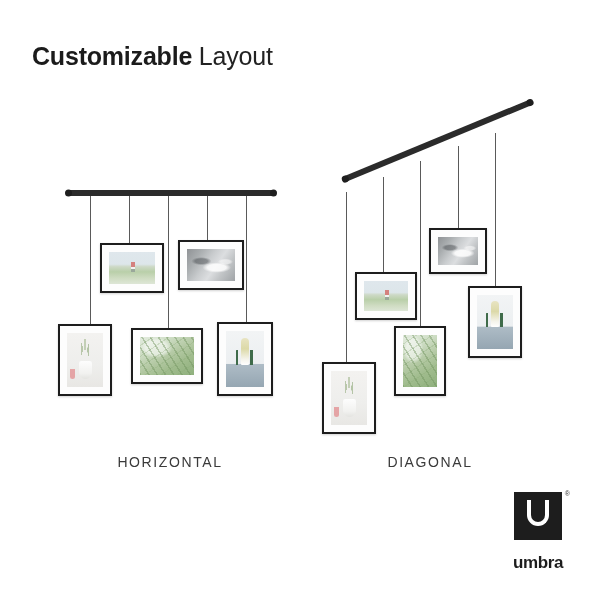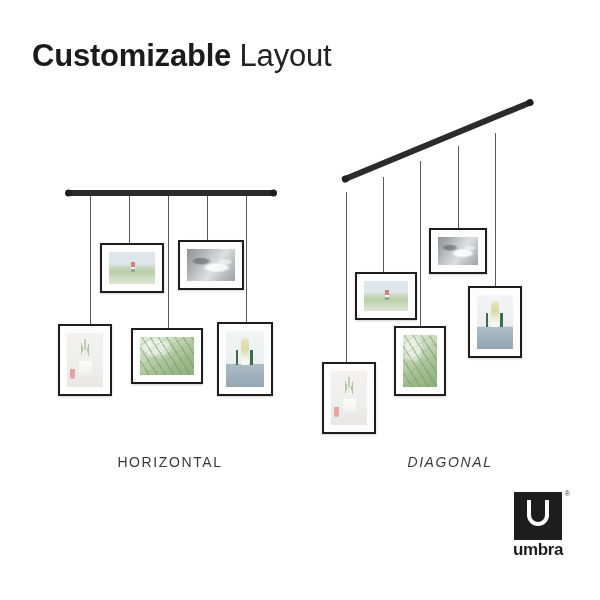--- a/index.html
+++ b/index.html
@@ -17,21 +17,21 @@
     height: 600px;
     background: #ffffff;
     overflow: hidden;
   }
 
   
   .title {
     position: absolute;
     left: 32px;
     top: 41px;
-    font-size: 31px;
+    font-size: 25px;
     line-height: 30px;
     color: #1b1b1b;
     letter-spacing: -0.2px;
     white-space: nowrap;
   }
   .title .strong { font-weight: 700; }
   .title .light  { font-weight: 400; color: #222; }
 
   
   .panel { position: absolute; }
@@ -204,21 +204,21 @@
   
   .caption {
     position: absolute;
     font-size: 14px;
     letter-spacing: 1.6px;
     color: #3a3a3a;
     text-align: center;
     white-space: nowrap;
   }
   #caption-horizontal { left: 60px;  top: 454px; width: 220px; }
-  #caption-diagonal   { left: 340px; top: 454px; width: 220px; font-style: italic; }
+  #caption-diagonal   { left: 320px; top: 454px; width: 220px; }
 
   
   .brand {
     position: absolute;
     left: 508px; top: 492px;
     width: 60px;
   }
   .brand-mark {
     position: relative;
     width: 48px; height: 48px;
@@ -234,21 +234,21 @@
     border-radius: 0 0 11px 11px;
     box-sizing: border-box;
   }
   .brand-reg {
     position: absolute;
     right: -8px; top: -2px;
     font-size: 7px;
     color: #3a3a3a;
   }
   .brand-name {
-    margin-top: 0;
+    margin-top: 13px;
     font-size: 17px;
     font-weight: 700;
     letter-spacing: -0.4px;
     color: #1d1d1d;
     text-align: center;
   }
 </style>
 </head>
 <body>
 

